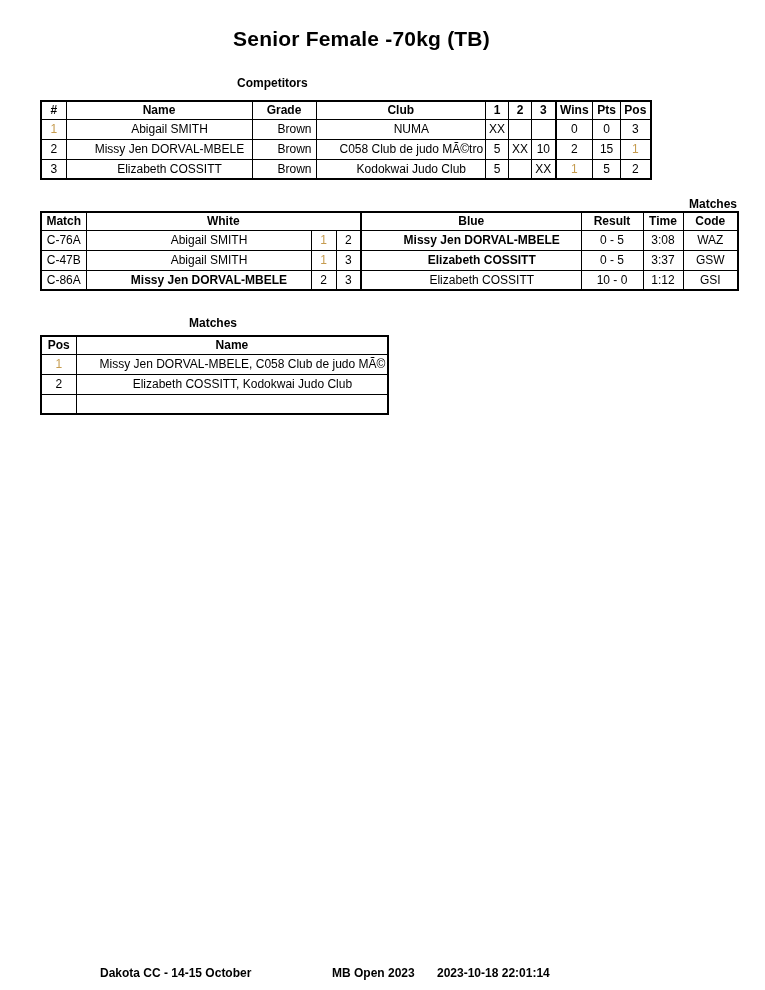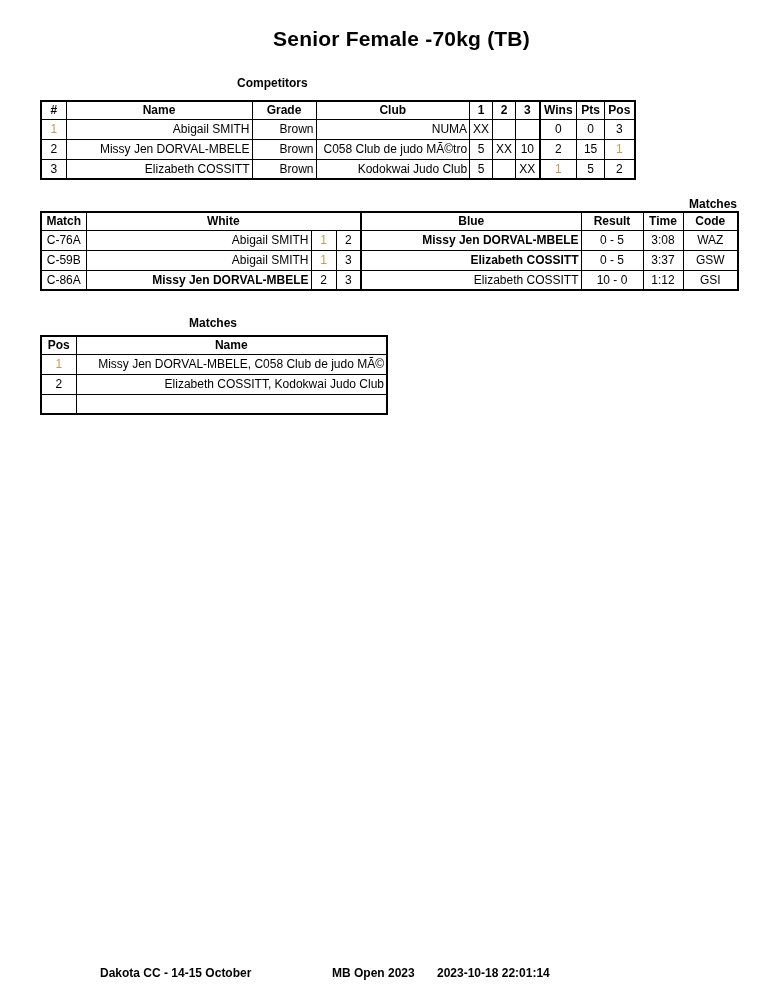--- a/index.html
+++ b/index.html
@@ -7,21 +7,20 @@
     width: 765px; height: 990px;
     background: #ffffff; color: #000;
     font-family: "Liberation Sans", sans-serif;
     position: relative; overflow: hidden;
   }
   .abs { position: absolute; }
   .page-title {
     left: 0; top: 27px; width: 723px;
     text-align: center; font-size: 21px; font-weight: bold;
     letter-spacing: 0.2px;
-    padding-left: 40px;
   }
   .section-heading { font-weight: bold; font-size: 12px; }
   #competitors-heading { left: 237px; top: 76px; }
   #matches-heading  { left: 40px; top: 197px; width: 697px; text-align: right; }
   #results-heading  { left: 40px; top: 316px; width: 346px; text-align: center; }
 
   table {
     border-collapse: collapse; table-layout: fixed;
     border: 2px solid #000; font-size: 12px;
     background: #fff;
@@ -33,21 +32,21 @@
   th, td {
     border: 1px solid #000;
     padding: 0 2px;
     white-space: nowrap; overflow: hidden;
     box-sizing: border-box;
     height: 20px;
     font-size: 12px;
   }
   thead th { font-weight: bold; text-align: center; height: 18px; }
   td.c { text-align: center; }
-  td.l { text-align: right; padding-left: 7px; }
+  td.l { text-align: center; padding-left: 23px; }
   .thick-right { border-right: 2px solid #000 !important; }
   .bold { font-weight: bold; }
   .accent { color: var(--accent, #C69C50); }
 
   .footer-item { top: 966px; font-weight: bold; font-size: 12px; }
   #footer-venue { left: 100px; text-align: center; }
   #footer-event { left: 332px; }
   #footer-timestamp { left: 437px; }
 </style>
 </head>
@@ -150,21 +149,21 @@
         <td class="c">C-76A</td>
         <td class="l">Abigail SMITH</td>
         <td class="c accent">1</td>
         <td class="c thick-right">2</td>
         <td class="l bold">Missy Jen DORVAL-MBELE</td>
         <td class="c">0 - 5</td>
         <td class="c">3:08</td>
         <td class="c">WAZ</td>
       </tr>
       <tr>
-        <td class="c">C-59B</td>
+        <td class="c">C-47B</td>
         <td class="l">Abigail SMITH</td>
         <td class="c accent">1</td>
         <td class="c thick-right">3</td>
         <td class="l bold">Elizabeth COSSITT</td>
         <td class="c">0 - 5</td>
         <td class="c">3:37</td>
         <td class="c">GSW</td>
       </tr>
       <tr>
         <td class="c">C-86A</td>

